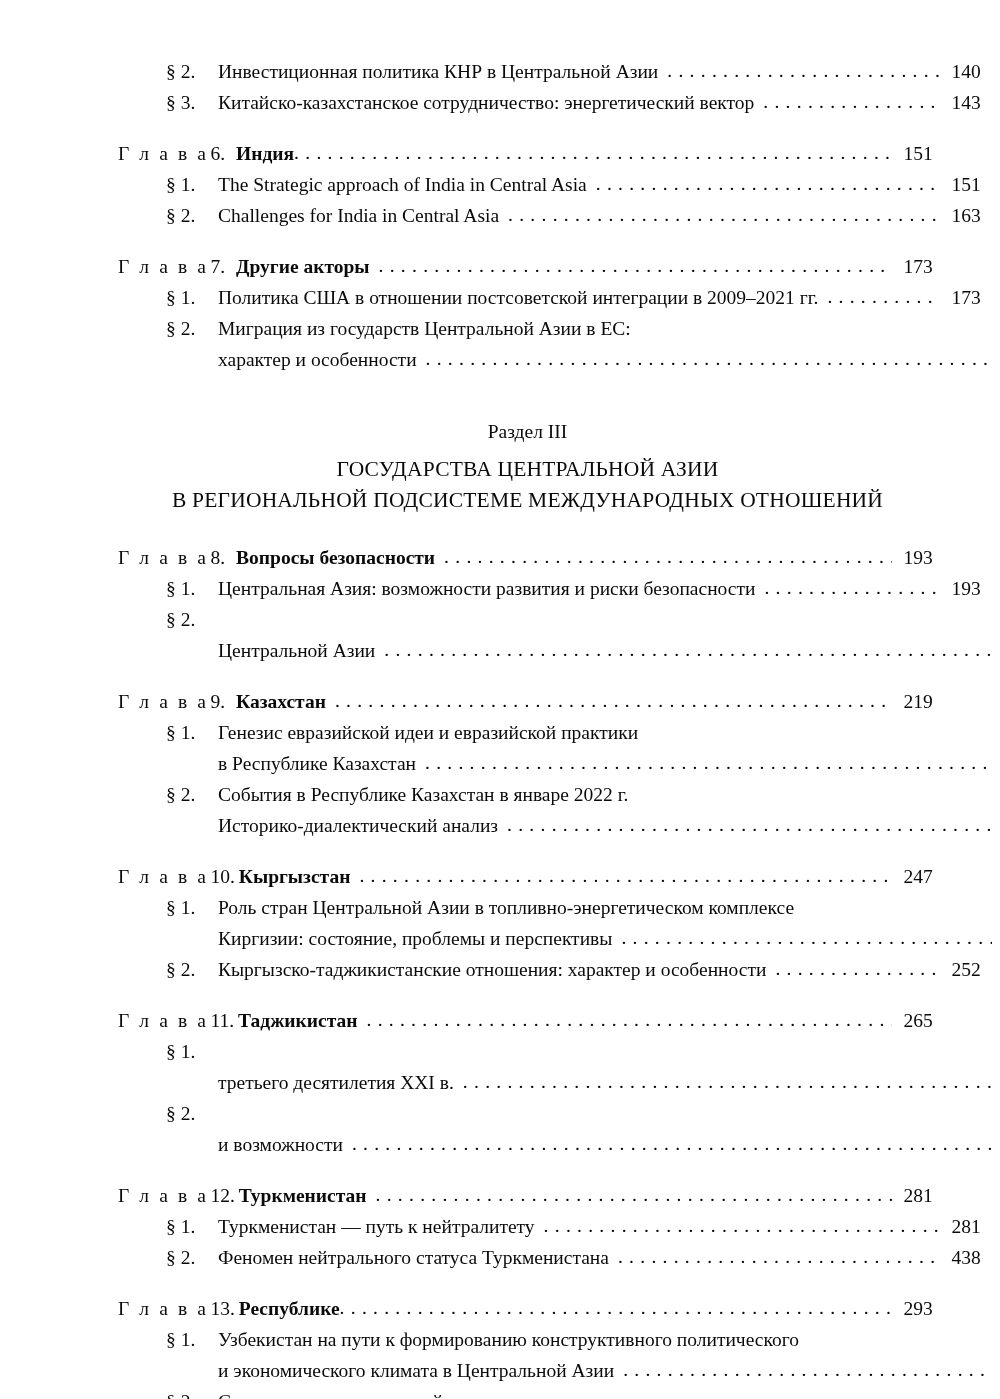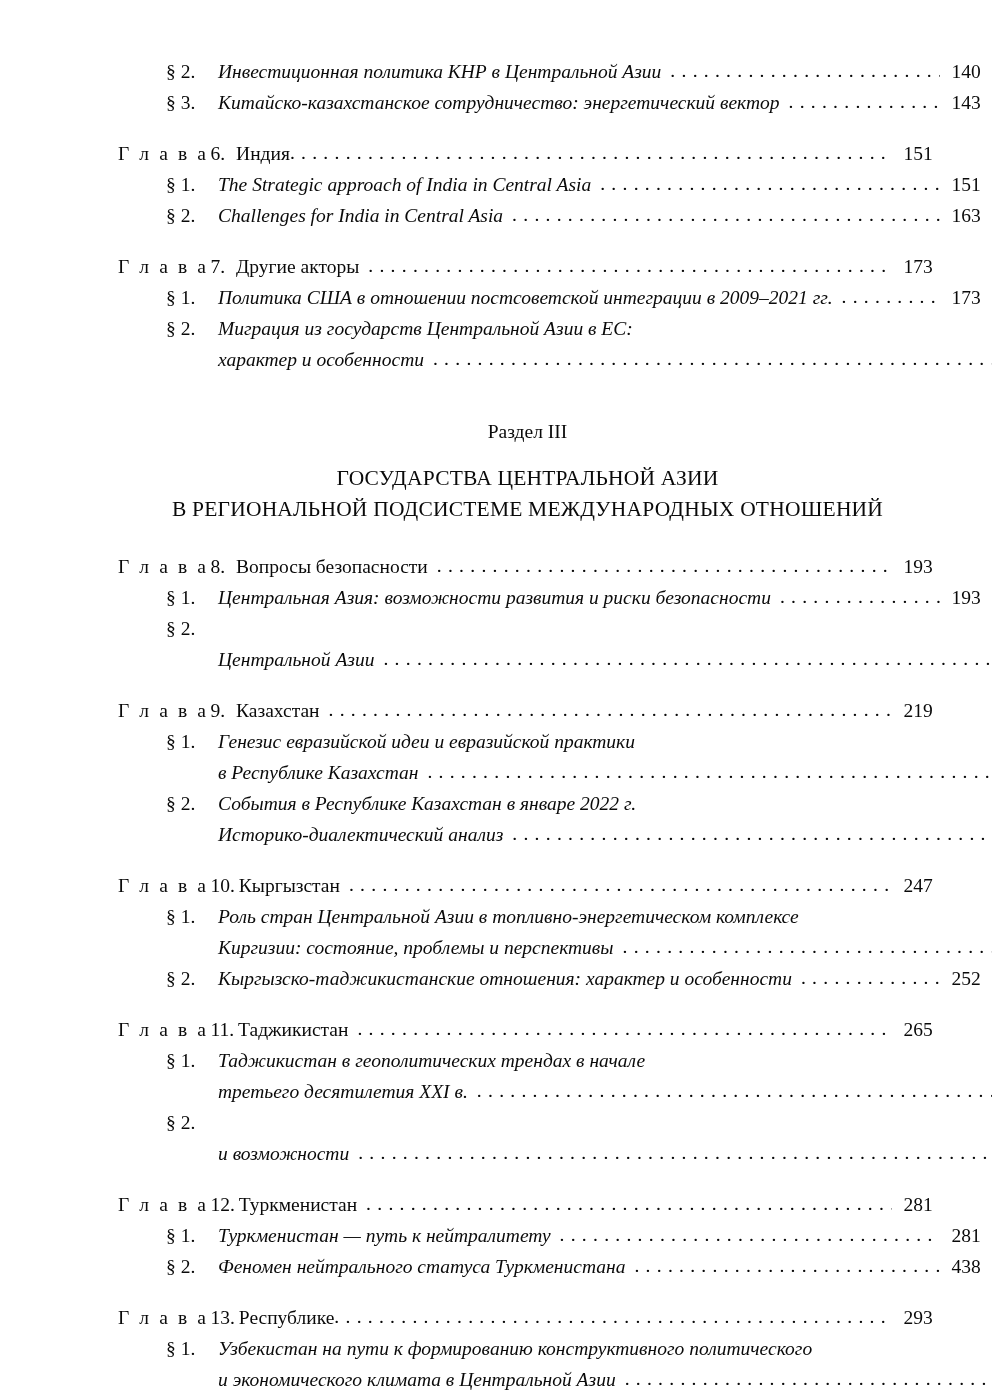--- a/index.html
+++ b/index.html
@@ -68,58 +68,57 @@
     font-size: 19.5px;
     text-align: center;
   }
   .chapter .ch-num {
     flex: 0 0 auto;
     letter-spacing: 0px;
     padding-left: 2px;
   }
   .chapter .ch-title {
     flex: 0 0 auto;
-    font-weight: normal;
+    font-weight: bold;
     padding-left: 11px;
   }
   .chapter.tight .ch-title { padding-left: 4px; }
   .chapter.nogap .leaders { margin-left: 0px; }
 
   
   .section {
     padding-left: 48px;
   }
   .section .sec-num {
     flex: 0 0 auto;
     width: 52px;
   }
   .section .sec-text {
     flex: 0 0 auto;
-    font-style: italic;
   }
   
   .section.cont {
     padding-left: 100px;
   }
   .section.cont .sec-text { padding-left: 0; }
 
   
   .toc-row.bare .leaders::after { content: ""; }
   .toc-row.bare .pageno { min-width: 0; }
 
   
   .part-block {
     margin-top: 42px;
     margin-bottom: 26px;
     text-align: center;
   }
   .part-label {
     font-size: 19.5px;
     line-height: 30px;
-    margin-bottom: 16px;
+    margin-bottom: 7px;
   }
   .part-title {
     font-weight: normal;
     font-size: 21.5px;
     line-height: 31px;
     letter-spacing: 0.2px;
   }
   .part-title .pt-line { display: block; }
 </style>
 </head>
@@ -317,21 +316,20 @@
     <div class="toc-row chapter tight">
       <span class="ch-label">Г л а в а</span>
       <span class="ch-num">11.</span>
       <span class="ch-title">Таджикистан</span>
       <span class="leaders"></span>
       <span class="pageno">265</span>
     </div>
 
     <div class="toc-row section bare">
       <span class="sec-num">§ 1.</span>
-      <span class="sec-text">Таджикистан в геополитических трендах в начале</span>
       <span class="leaders"></span>
       <span class="pageno"></span>
     </div>
 
     <div class="toc-row section cont">
       <span class="sec-text">третьего десятилетия XXI в.</span>
       <span class="leaders"></span>
       <span class="pageno">265</span>
     </div>
 

